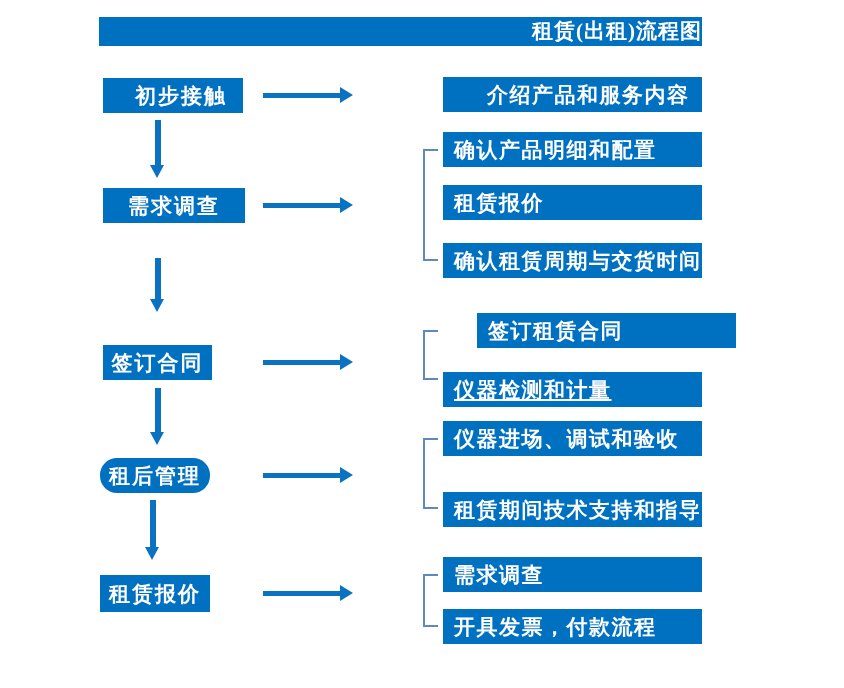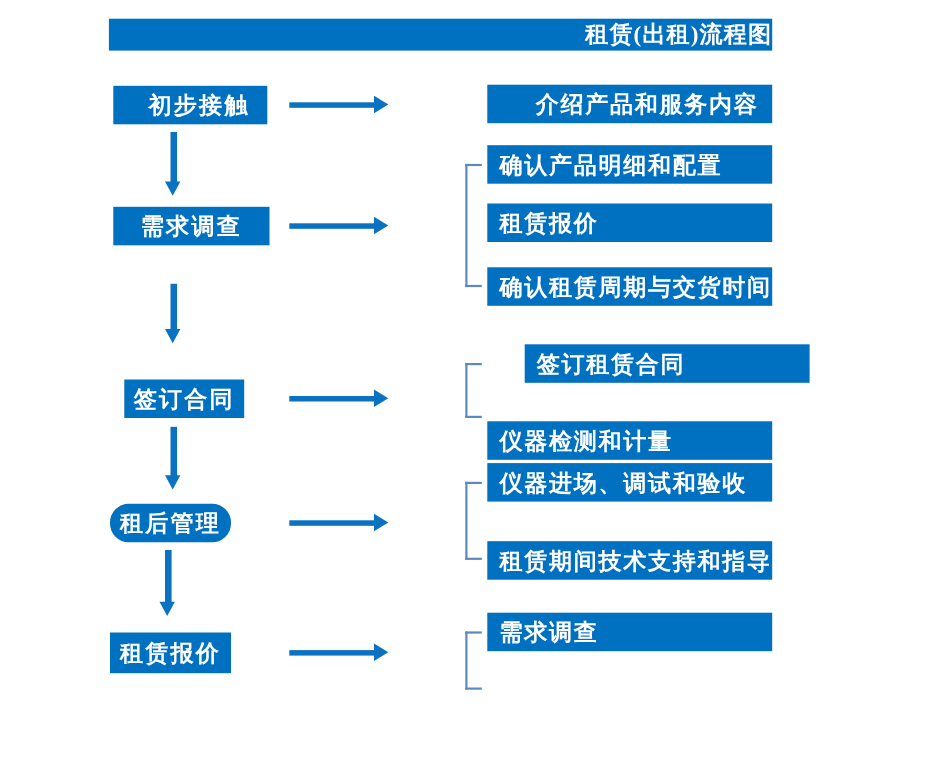--- a/index.html
+++ b/index.html
@@ -49,21 +49,21 @@
 <body>
 
 <div class="canvas">
 
   <div class="title-bar">
     <span>租赁(出租)流程图</span>
   </div>
 
   <div class="step-box" style="left:103px;top:78px;width:124px;height:35px;padding-left:16px;">初步接触</div>
   <div class="step-box" style="left:103px;top:188px;width:142px;height:35px;">需求调查</div>
-  <div class="step-box" style="left:103px;top:345px;width:109px;height:35px;margin-left:10px;">签订合同</div>
+  <div class="step-box" style="left:103px;top:345px;width:109px;height:35px;">签订合同</div>
   <div class="step-box" style="left:100px;top:458px;width:110px;height:35px;border-radius:17px;">租后管理</div>
   <div class="step-box" style="left:100px;top:575px;width:110px;height:37px;">租赁报价</div>
 
   <div class="v-arrow" style="left:150px;top:120px;height:58px;">
     <div class="shaft"></div>
       <div class="head"></div>
   </div>
   <div class="v-arrow" style="left:150px;top:258px;height:54px;">
     <div class="shaft"></div>
       <div class="head"></div>
@@ -103,20 +103,21 @@
   <div class="bracket" style="top:438px;height:71px;"></div>
   <div class="bracket" style="top:574px;height:53px;"></div>
 
   <div class="detail-box" style="top:77px;padding-left:44px;">介绍产品和服务内容</div>
 
   <div class="detail-box" style="top:185px;">租赁报价</div>
   <div class="detail-box" style="top:132px;">确认产品明细和配置</div>
   <div class="detail-box" style="top:243px;">确认租赁周期与交货时间</div>
 
   <div class="detail-box" style="top:313px;margin-left:34px;">签订租赁合同</div>
-  <div class="detail-box" style="top:383px;">仪器检测和计量</div>
+  <div class="detail-box" style="top:372px;text-decoration:underline;">仪器检测和计量</div>
 
   <div class="detail-box" style="top:421px;">仪器进场、调试和验收</div>
   <div class="detail-box" style="top:492px;">租赁期间技术支持和指导</div>
 
   <div class="detail-box" style="top:557px;">需求调查</div>
+  <div class="detail-box" style="top:609px;">开具发票，付款流程</div>
 
 </div>
 
 </body></html>

